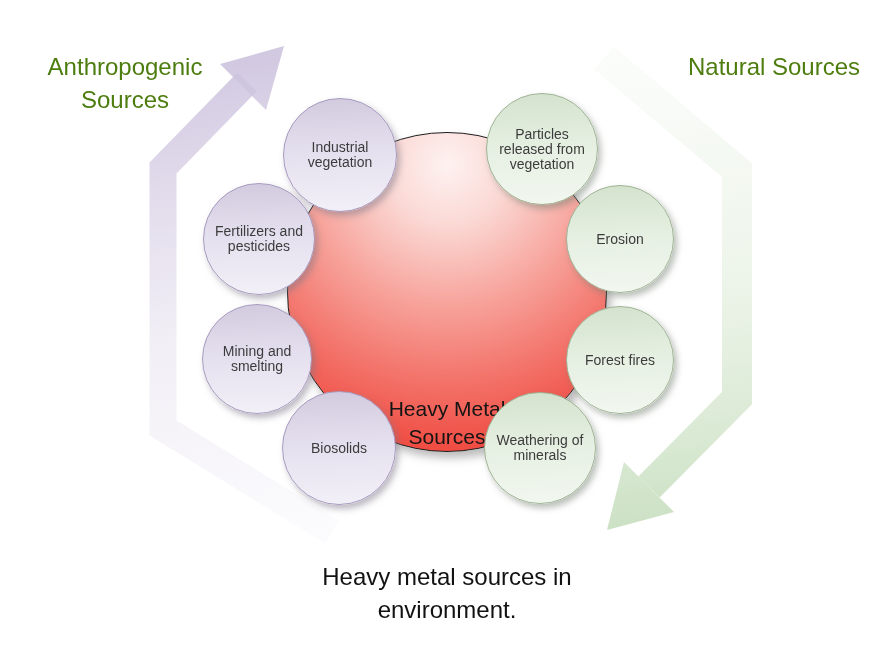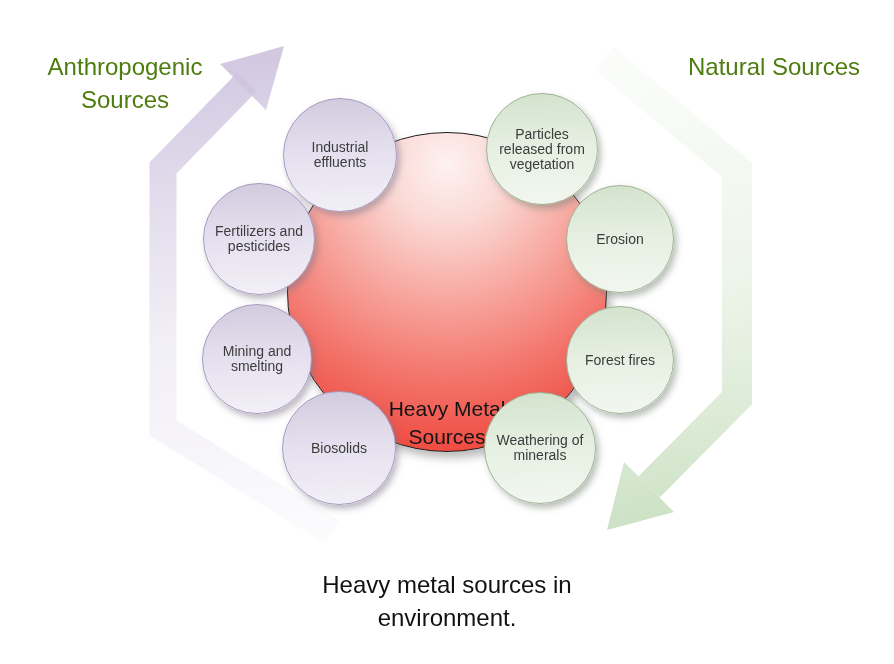--- a/index.html
+++ b/index.html
@@ -36,21 +36,21 @@
     border:1px solid #a79ac0;
     box-shadow: 3px 4px 6px rgba(125,120,135,0.5);
   }
   .node.green {
     background: linear-gradient(178deg, #d3e2cd 0%, #e5efe1 45%, #f2f7f0 100%);
     border:1px solid #9eb394;
     box-shadow: 3px 4px 6px rgba(120,130,115,0.5);
   }
   .caption {
     position:absolute; left:287px; top:560px; width:320px; text-align:center;
-    font-size:24px; line-height:33px; color:#121212; z-index:4;margin-top:8px;
+    font-size:24px; line-height:33px; color:#121212; z-index:4;
   }
 </style>
 </head>
 <body>
 
 <div class="canvas">
 
   <svg class="arrows" width="894" height="664" viewBox="0 0 894 664">
     <defs>
       <linearGradient id="gradPurple" gradientUnits="userSpaceOnUse" x1="330" y1="535" x2="250" y2="60">
@@ -75,21 +75,21 @@
   </svg>
 
   <div class="hdr hdr-left">Anthropogenic Sources</div>
   <div class="hdr hdr-right">Natural Sources</div>
 
   <div class="center-circle">
     <div class="center-label">Heavy Metal Sources</div>
   </div>
 
   <div class="node purple" style="left:283px; top:98px;  width:114px; height:114px;">
-    <span>Industrial effluents</span>
+    <span>Industrial vegetation</span>
   </div>
   <div class="node purple" style="left:203px; top:183px; width:112px; height:112px;">
     <span>Fertilizers and pesticides</span>
   </div>
   <div class="node purple" style="left:202px; top:304px; width:110px; height:110px;">
     <span>Mining and smelting</span>
   </div>
   <div class="node purple" style="left:282px; top:391px; width:114px; height:114px;">
     <span>Biosolids</span>
   </div>

